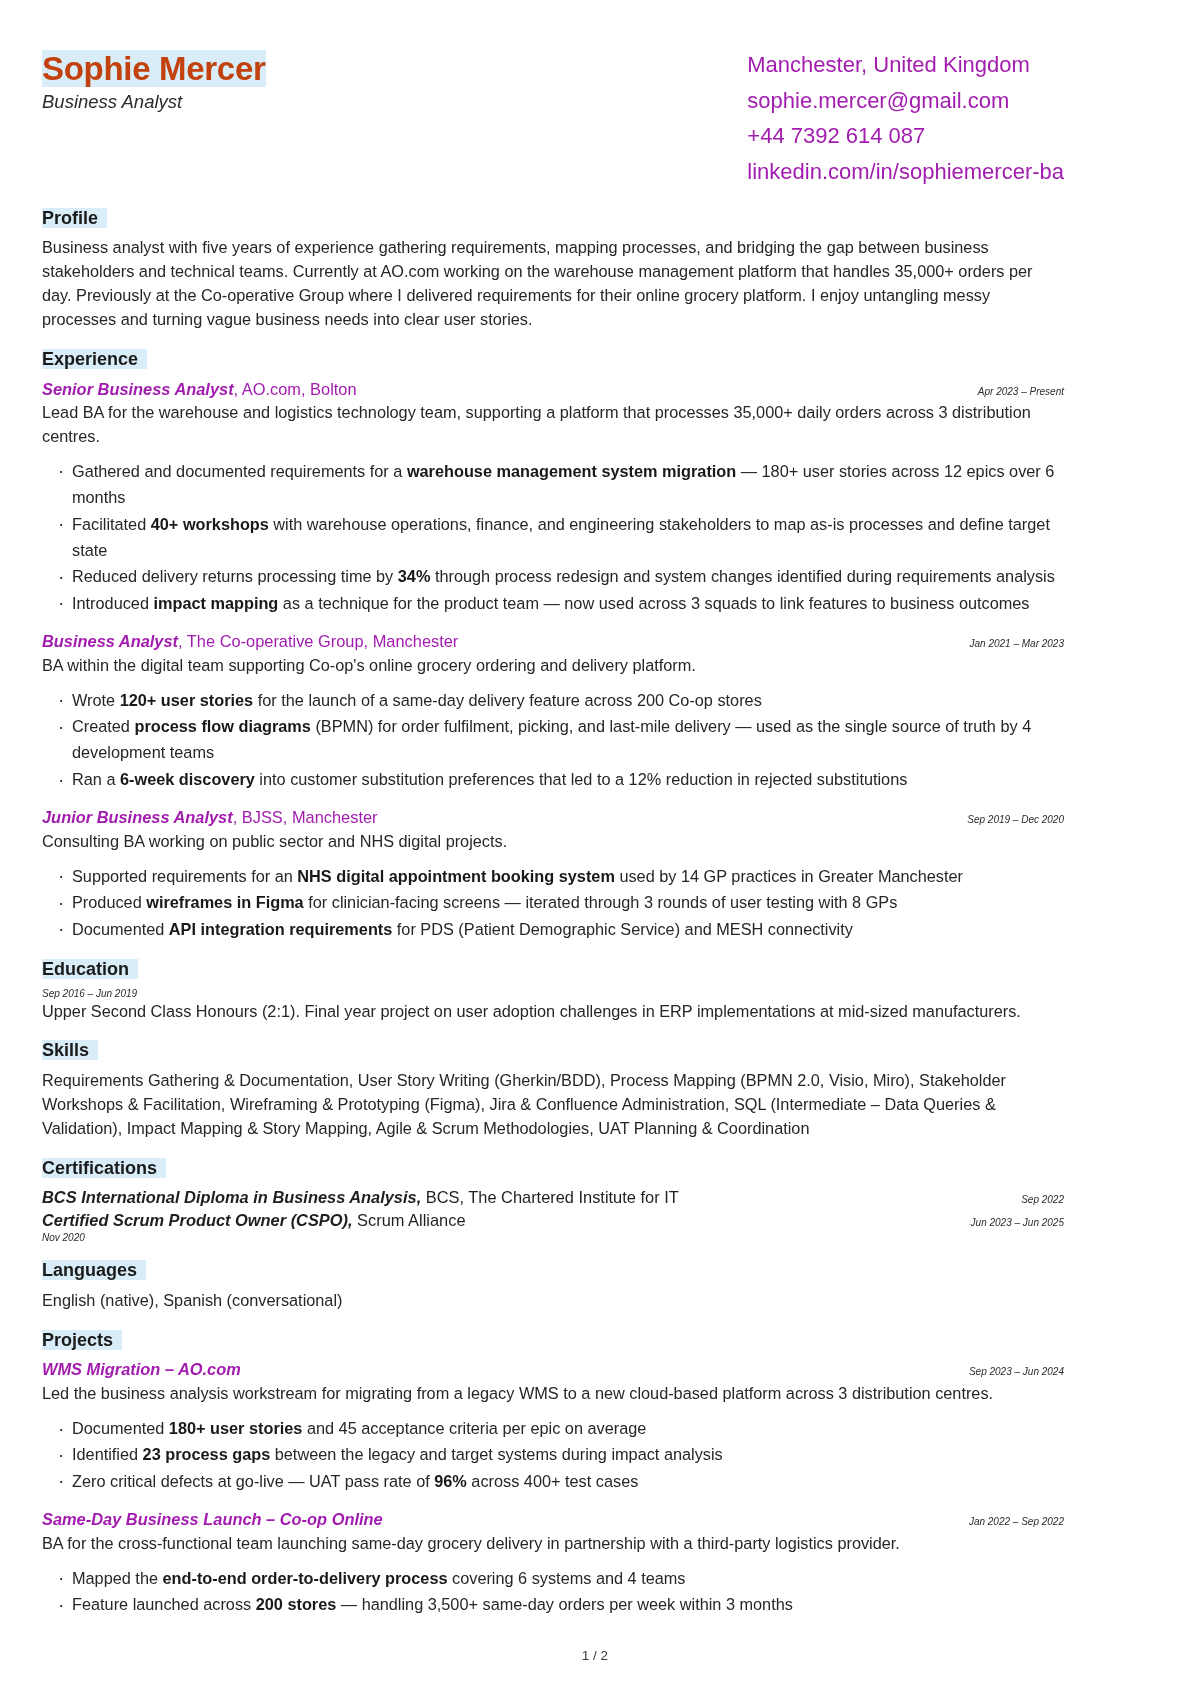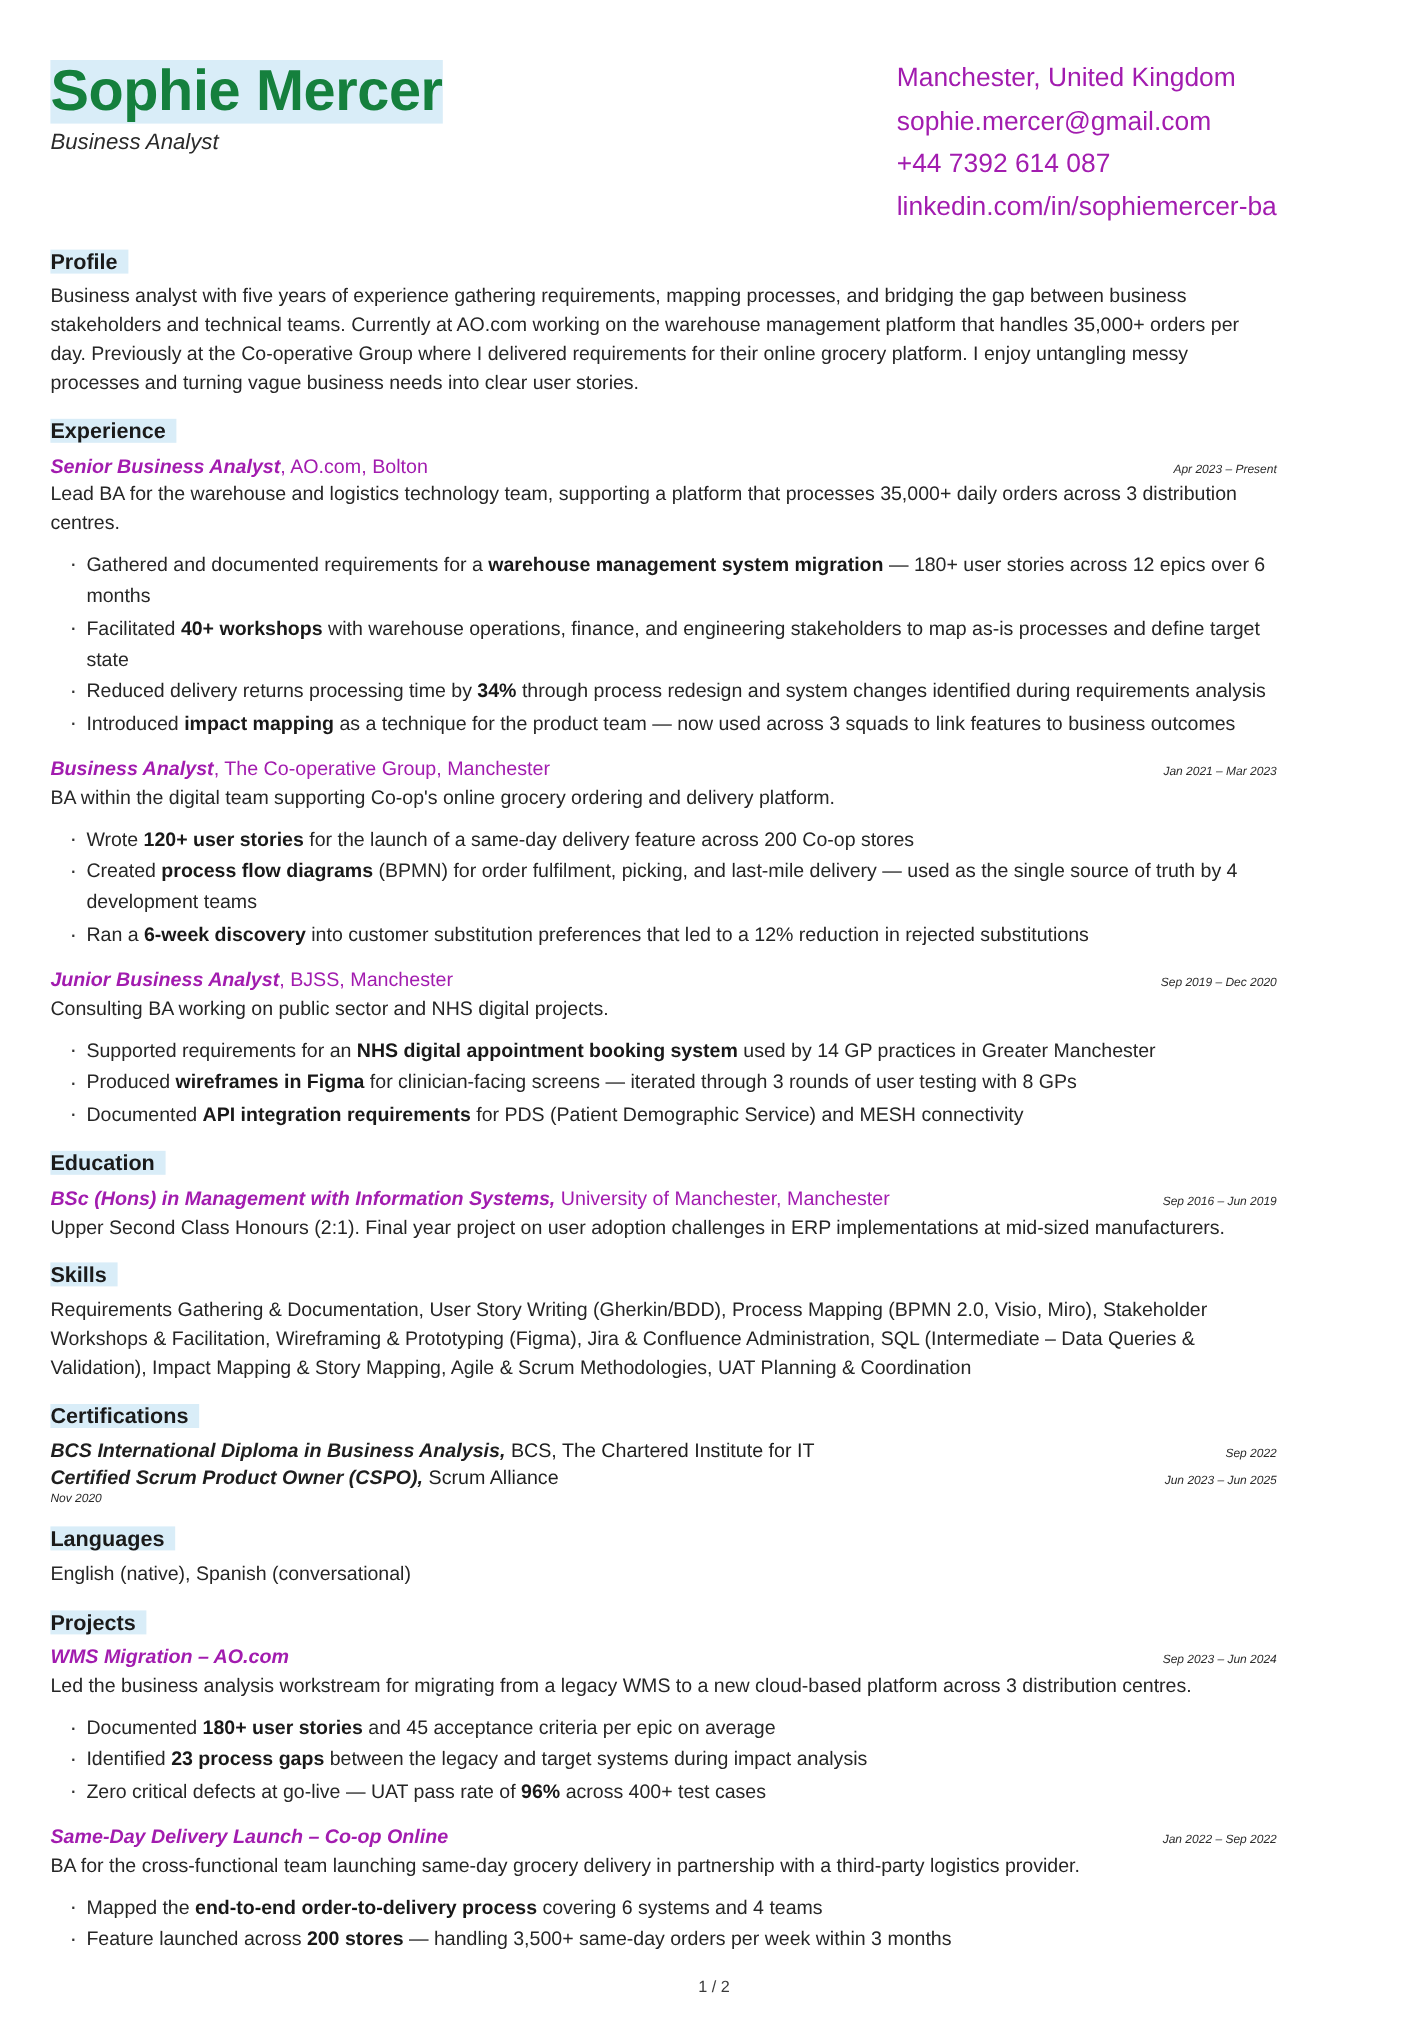--- a/index.html
+++ b/index.html
@@ -28,25 +28,25 @@
 
   
   .header {
     display: flex;
     align-items: flex-start;
     justify-content: space-between;
     margin-bottom: 18px;
   }
   .identity { padding-top: 8px; }
   .name {
-    font-size: 48px;
+    font-size: 33px;
     font-weight: bold;
     letter-spacing: -0.3px;
     line-height: 1.04;
-    color: #15803d;
+    color: #c2410c;
     display: inline;
   }
   .name-wrap { display: block; margin-bottom: 5px; }
   .headline {
     font-size: 18.5px;
     font-style: italic;
     color: #2b2b2b;
     line-height: 1.2;
   }
   .contact {
@@ -231,21 +231,20 @@
       </div>
   </div>
 
   <div class="section">
     <div class="section-title">
       <span class="hl">Education</span>
     </div>
     <div>
         <div class="entry">
           <div class="entry-head">
-            <div class="entry-title"><span class="role">BSc (Hons) in Management with Information Systems,</span><span> University of Manchester, Manchester</span></div>
             <div class="entry-date">Sep 2016 – Jun 2019</div>
           </div>
           <div class="entry-sub">Upper Second Class Honours (2:1). Final year project on user adoption challenges in ERP implementations at mid-sized manufacturers.</div>
         </div>
       </div>
   </div>
 
   <div class="section">
     <div class="section-title">
       <span class="hl">Skills</span>
@@ -291,21 +290,21 @@
           </div>
           <div class="entry-sub">Led the business analysis workstream for migrating from a legacy WMS to a new cloud-based platform across 3 distribution centres.</div>
           <ul class="bullets">
             <li><span>Documented </span><b>180+ user stories</b><span> and 45 acceptance criteria per epic on average</span></li>
             <li><span>Identified </span><b>23 process gaps</b><span> between the legacy and target systems during impact analysis</span></li>
             <li><span>Zero critical defects at go-live — UAT pass rate of </span><b>96%</b><span> across 400+ test cases</span></li>
           </ul>
         </div>
         <div class="entry">
           <div class="entry-head">
-            <div class="entry-title"><span class="role">Same-Day Delivery Launch – Co-op Online</span></div>
+            <div class="entry-title"><span class="role">Same-Day Business Launch – Co-op Online</span></div>
             <div class="entry-date">Jan 2022 – Sep 2022</div>
           </div>
           <div class="entry-sub">BA for the cross-functional team launching same-day grocery delivery in partnership with a third-party logistics provider.</div>
           <ul class="bullets">
             <li><span>Mapped the </span><b>end-to-end order-to-delivery process</b><span> covering 6 systems and 4 teams</span></li>
             <li><span>Feature launched across </span><b>200 stores</b><span> — handling 3,500+ same-day orders per week within 3 months</span></li>
           </ul>
         </div>
       </div>
   </div>

